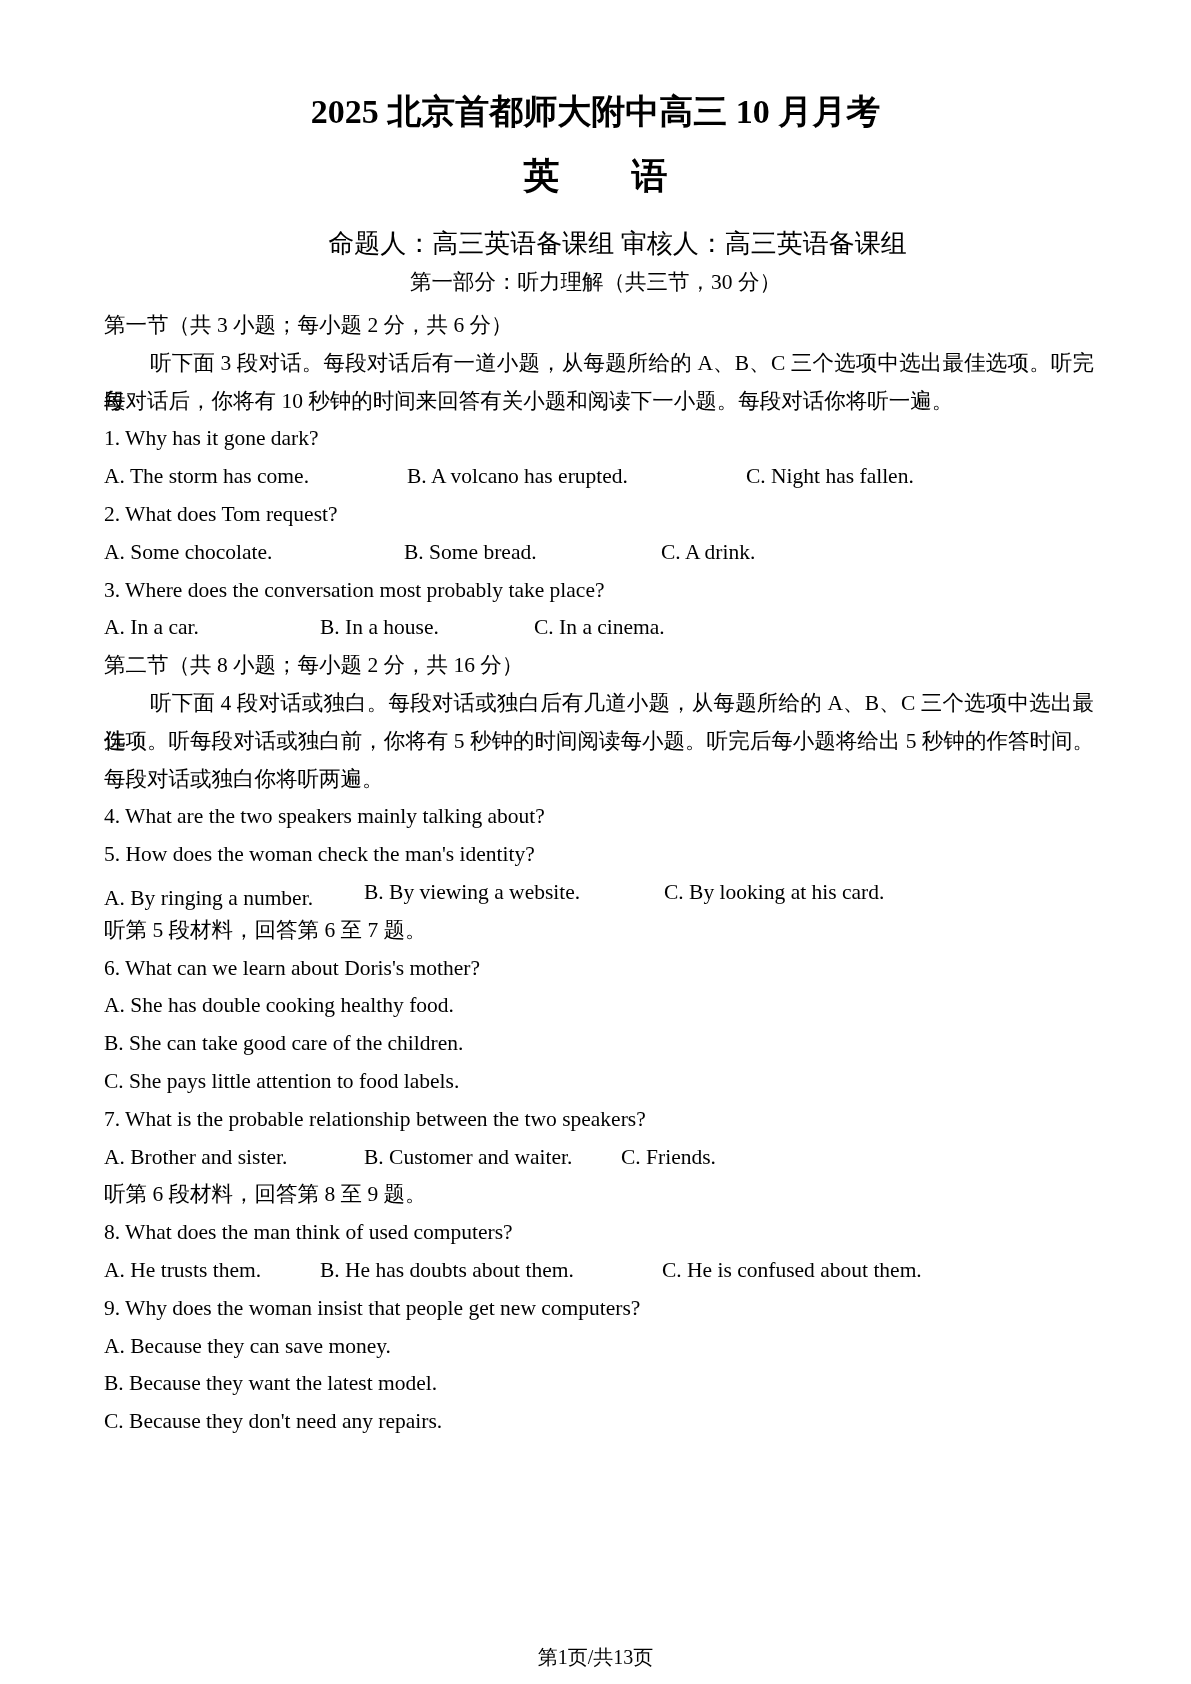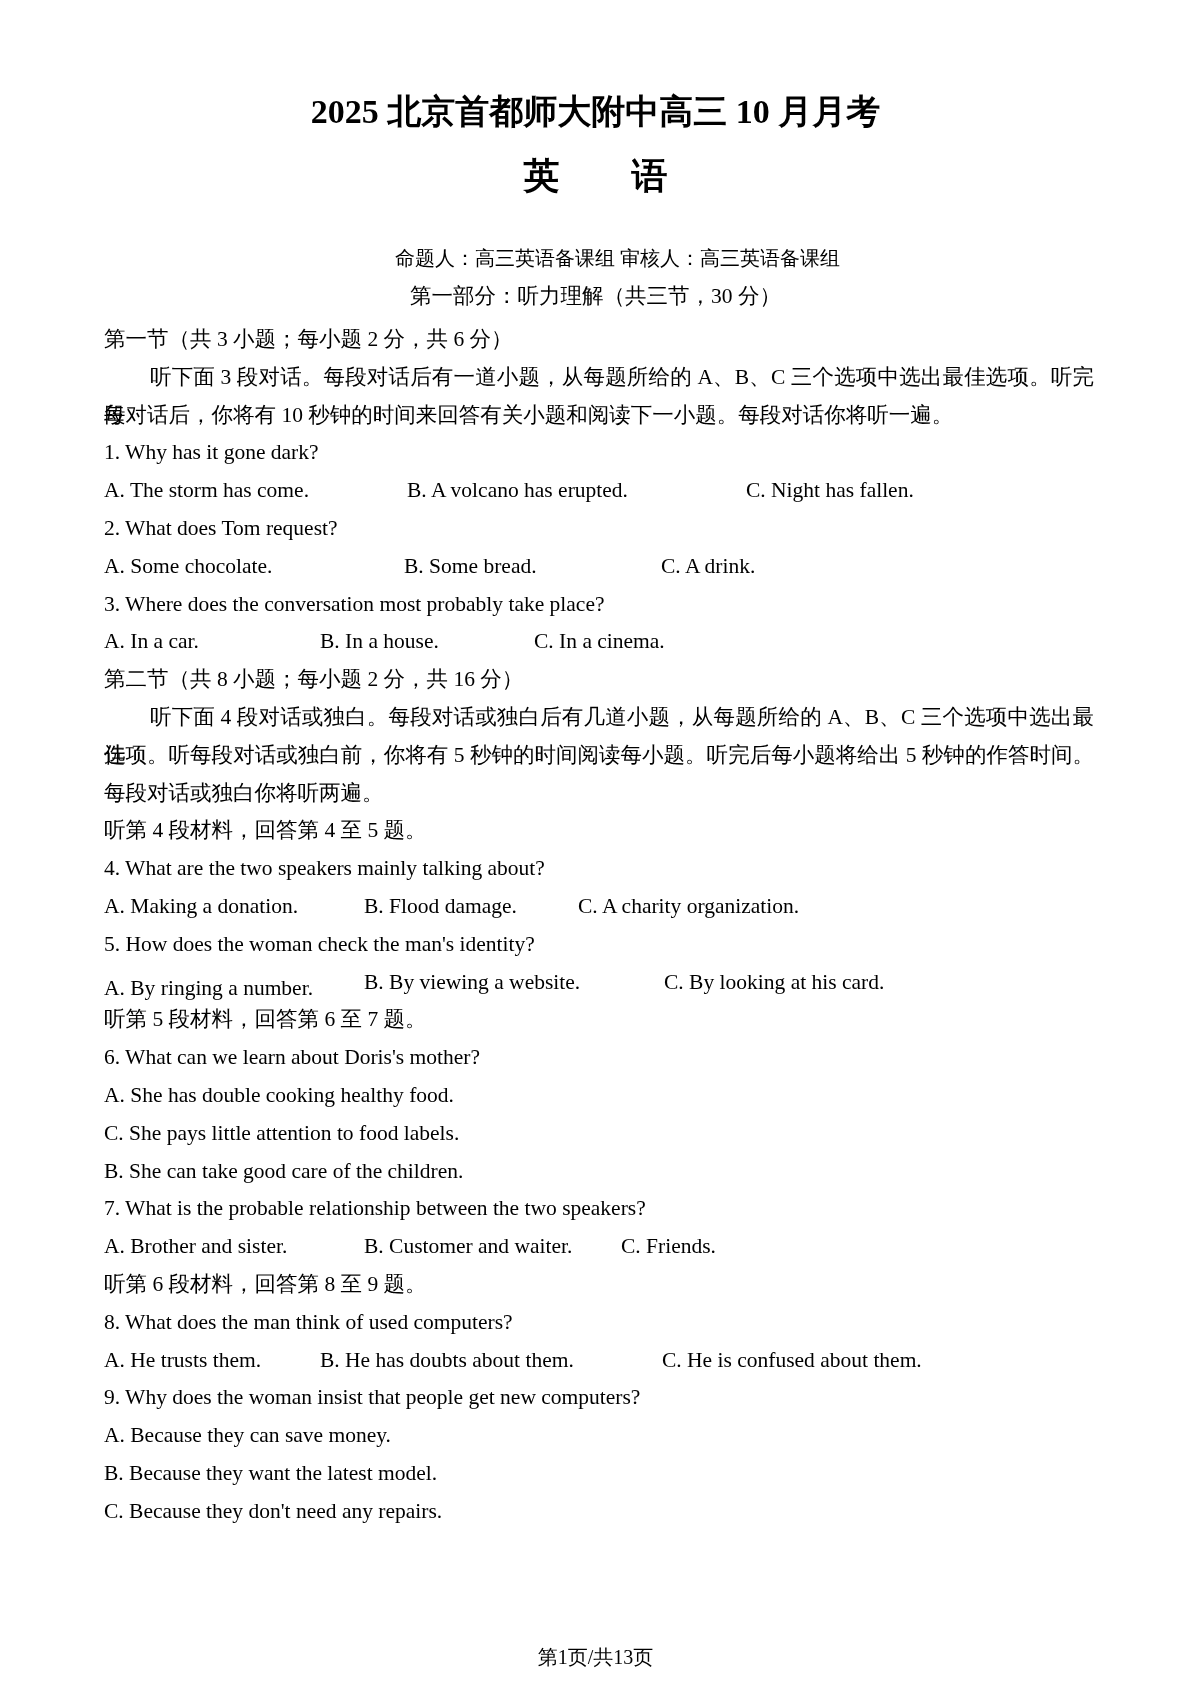--- a/index.html
+++ b/index.html
@@ -6,21 +6,21 @@
   .page {
     position:relative;
     width:1191px; height:1684px;
     background:#ffffff; color:#000000;
     font-family:"Liberation Serif","DejaVu Serif",serif;
     overflow:hidden;
   }
   .header { text-align:center; }
   .doc-title   { padding-top:90px; font-size:34px; line-height:44px; font-weight:bold; white-space:pre; }
   .doc-subject { margin-top:20px;  font-size:36px; line-height:44px; font-weight:bold; white-space:pre; }
-  .doc-byline  { margin-top:46px;  font-size:20px; line-height:28px;padding-left:44px; }
+  .doc-byline  { margin-top:32px;  font-size:26px; line-height:28px;padding-left:44px; }
   .doc-part    { margin-top:10px;  font-size:21.5px; line-height:28px; }
   .doc-body { margin-top:11px; padding-left:104px; padding-right:97px; }
   .line { position:relative; height:37.8px; line-height:37.8px; font-size:21.5px; }
   .kind-para-first { text-indent:46px; }
   .justify { text-align:justify; text-align-last:justify; }
   .kind-options { white-space:pre; }
   .kind-options .opt { position:absolute; top:0; white-space:pre; }
   .footer {
     position:absolute; left:0; right:0; top:1645px;
     text-align:center; font-size:20px; line-height:24px;
@@ -44,30 +44,28 @@
       <div class="line kind-question">1. Why has it gone dark?</div>
       <div class="line kind-options"><span class="opt" style="left: 0px;">A. The storm has come.</span><span class="opt" style="left: 303px;">B. A volcano has erupted.</span><span class="opt" style="left: 642px;">C. Night has fallen.</span></div>
       <div class="line kind-question">2. What does Tom request?</div>
       <div class="line kind-options"><span class="opt" style="left: 0px;">A. Some chocolate.</span><span class="opt" style="left: 300px;">B. Some bread.</span><span class="opt" style="left: 557px;">C. A drink.</span></div>
       <div class="line kind-question">3. Where does the conversation most probably take place?</div>
       <div class="line kind-options"><span class="opt" style="left: 0px;">A. In a car.</span><span class="opt" style="left: 216px;">B. In a house.</span><span class="opt" style="left: 430px;">C. In a cinema.</span></div>
       <div class="line kind-section">第二节（共 8 小题；每小题 2 分，共 16 分）</div>
       <div class="line kind-para-first justify">听下面 4 段对话或独白。每段对话或独白后有几道小题，从每题所给的 A、B、C 三个选项中选出最佳</div>
       <div class="line kind-para-cont justify">选项。听每段对话或独白前，你将有 5 秒钟的时间阅读每小题。听完后每小题将给出 5 秒钟的作答时间。</div>
       <div class="line kind-para-cont">每段对话或独白你将听两遍。</div>
-      <div class="line kind-direction">听第 4 段材料，回答第 4 至 5 题。</div>
       <div class="line kind-question">4. What are the two speakers mainly talking about?</div>
-      <div class="line kind-options"><span class="opt" style="left: 0px;">A. Making a donation.</span><span class="opt" style="left: 260px;">B. Flood damage.</span><span class="opt" style="left: 474px;">C. A charity organization.</span></div>
       <div class="line kind-question">5. How does the woman check the man's identity?</div>
       <div class="line kind-options"><span class="opt" style="left: 0px; margin-top: 6px;">A. By ringing a number.</span><span class="opt" style="left: 260px;">B. By viewing a website.</span><span class="opt" style="left: 560px;">C. By looking at his card.</span></div>
       <div class="line kind-direction">听第 5 段材料，回答第 6 至 7 题。</div>
       <div class="line kind-question">6. What can we learn about Doris's mother?</div>
       <div class="line kind-option-line">A. She has double cooking healthy food.</div>
+      <div class="line kind-option-line">B. She can take good care of the children.</div>
       <div class="line kind-option-line">C. She pays little attention to food labels.</div>
-      <div class="line kind-option-line">B. She can take good care of the children.</div>
       <div class="line kind-question">7. What is the probable relationship between the two speakers?</div>
       <div class="line kind-options"><span class="opt" style="left: 0px;">A. Brother and sister.</span><span class="opt" style="left: 260px;">B. Customer and waiter.</span><span class="opt" style="left: 517px;">C. Friends.</span></div>
       <div class="line kind-direction">听第 6 段材料，回答第 8 至 9 题。</div>
       <div class="line kind-question">8. What does the man think of used computers?</div>
       <div class="line kind-options"><span class="opt" style="left: 0px;">A. He trusts them.</span><span class="opt" style="left: 216px;">B. He has doubts about them.</span><span class="opt" style="left: 558px;">C. He is confused about them.</span></div>
       <div class="line kind-question">9. Why does the woman insist that people get new computers?</div>
       <div class="line kind-option-line">A. Because they can save money.</div>
       <div class="line kind-option-line">B. Because they want the latest model.</div>
       <div class="line kind-option-line">C. Because they don't need any repairs.</div>
     </div>

